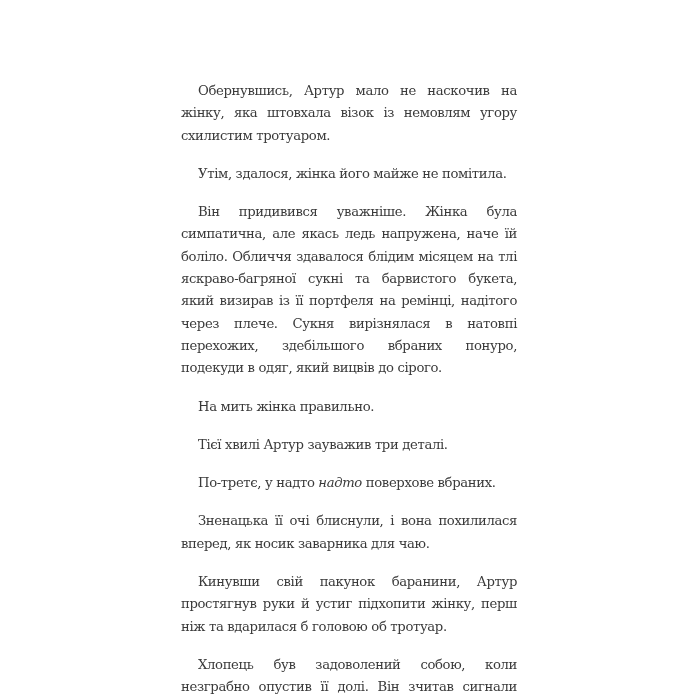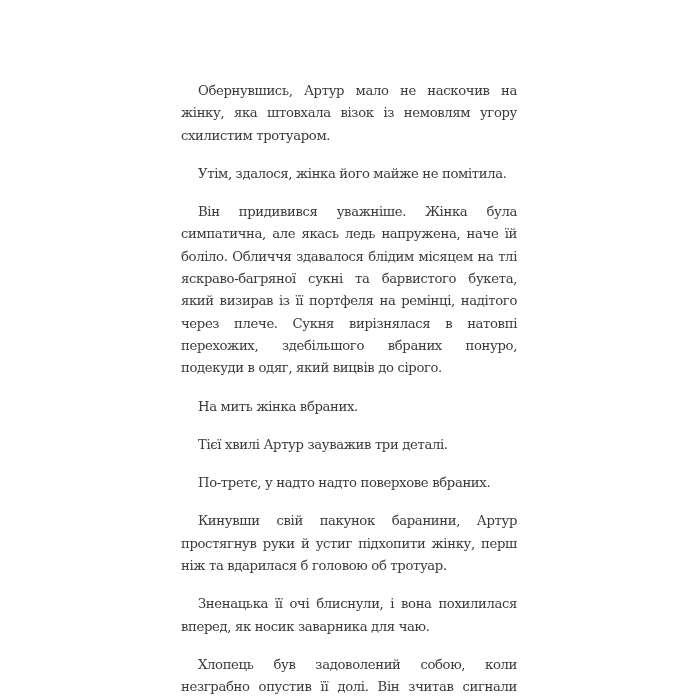--- a/index.html
+++ b/index.html
@@ -14,29 +14,29 @@
       line-height: 22.3px;
       color: #3a3a3a;
       letter-spacing: -0.35px;
     }
     .p {
       margin: 16px;
       text-indent: 17px;
       text-align: justify;
       text-align-last: left;
     }
-    .p span.it { }
+    .p span.it { font-style: italic; }
   </style>
 </head>
 <body>
 
 <div class="page">
   <p class="p">Обернувшись, Артур мало не наскочив на жінку, яка штовхала візок із немовлям угору схилистим тротуаром.</p>
   <p class="p">Утім, здалося, жінка його майже не помітила.</p>
   <p class="p">Він придивився уважніше. Жінка була симпатична, але якась ледь напружена, наче їй боліло. Обличчя здавалося блідим місяцем на тлі яскраво-багряної сукні та барвистого букета, який визирав із її портфеля на ремінці, надітого через плече. Сукня вирізнялася в натовпі перехожих, здебільшого вбраних понуро, подекуди в одяг, який вицвів до сірого.</p>
-  <p class="p">На мить жінка вбраних.</p>
+  <p class="p">На мить жінка правильно.</p>
   <p class="p">Тієї хвилі Артур зауважив три деталі.</p>
   <p class="p"><span>По-третє, у надто </span><span class="it">надто</span><span> поверхове вбраних.</span></p>
+  <p class="p">Зненацька її очі блиснули, і вона похилилася вперед, як носик заварника для чаю.</p>
   <p class="p">Кинувши свій пакунок баранини, Артур простягнув руки й устиг підхопити жінку, перш ніж та вдарилася б головою об тротуар.</p>
-  <p class="p">Зненацька її очі блиснули, і вона похилилася вперед, як носик заварника для чаю.</p>
   <p class="p">Хлопець був задоволений собою, коли незграбно опустив її долі. Він зчитав сигнали правильно. Щойно вона отямиться, то повернеться додому жива й здорова зі своїм немовлям.</p>
 
 </div>
 
 </body></html>

